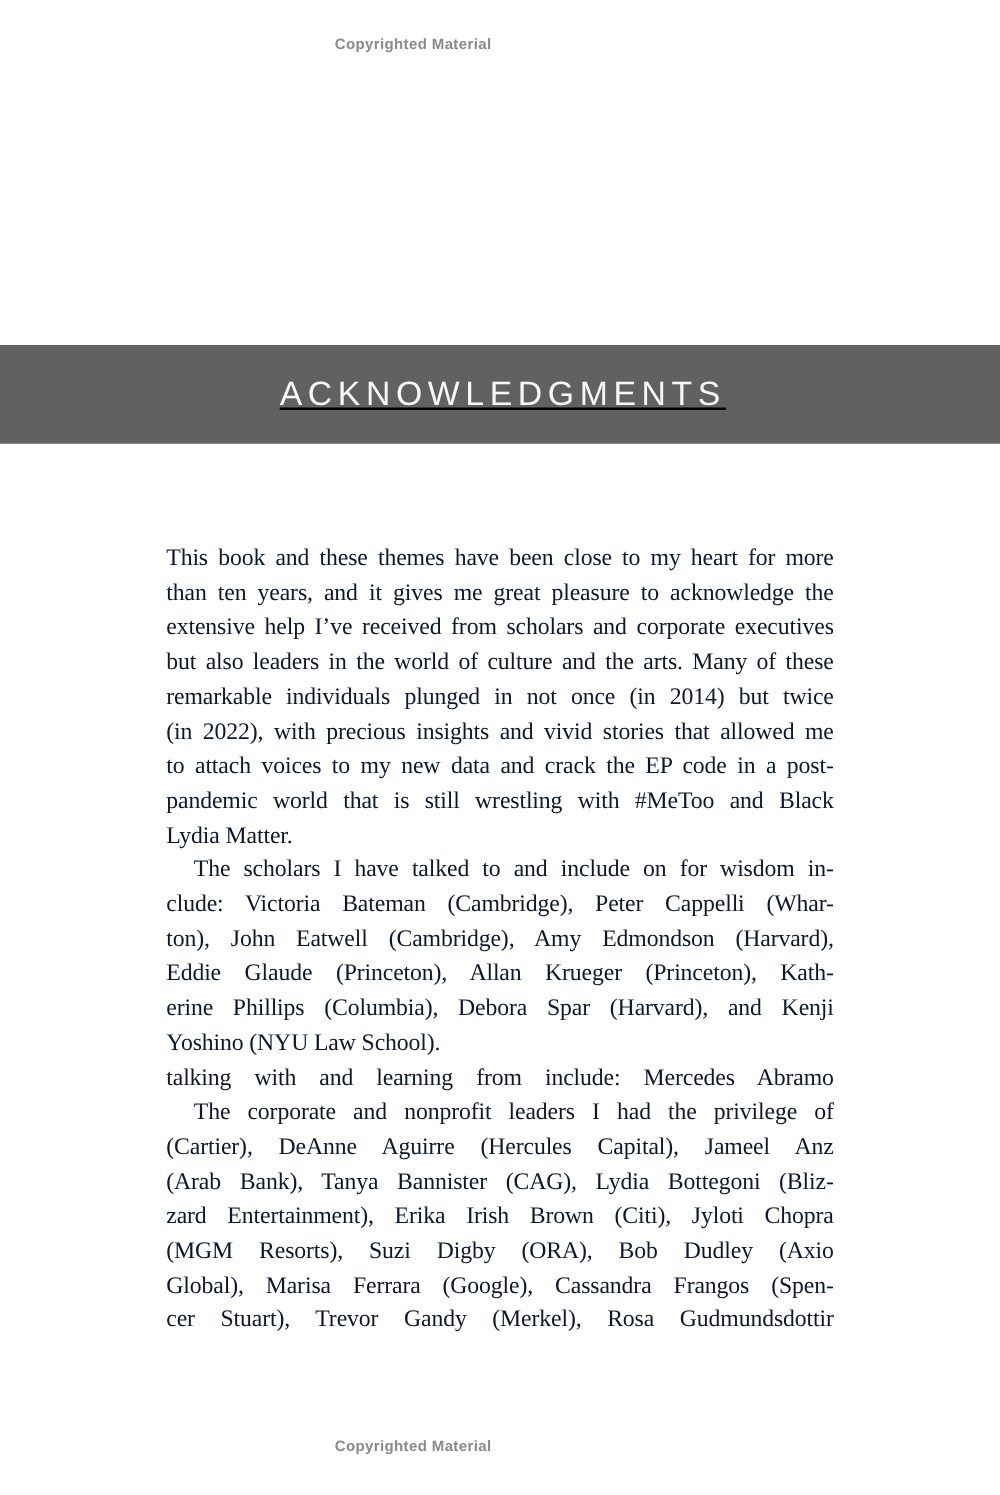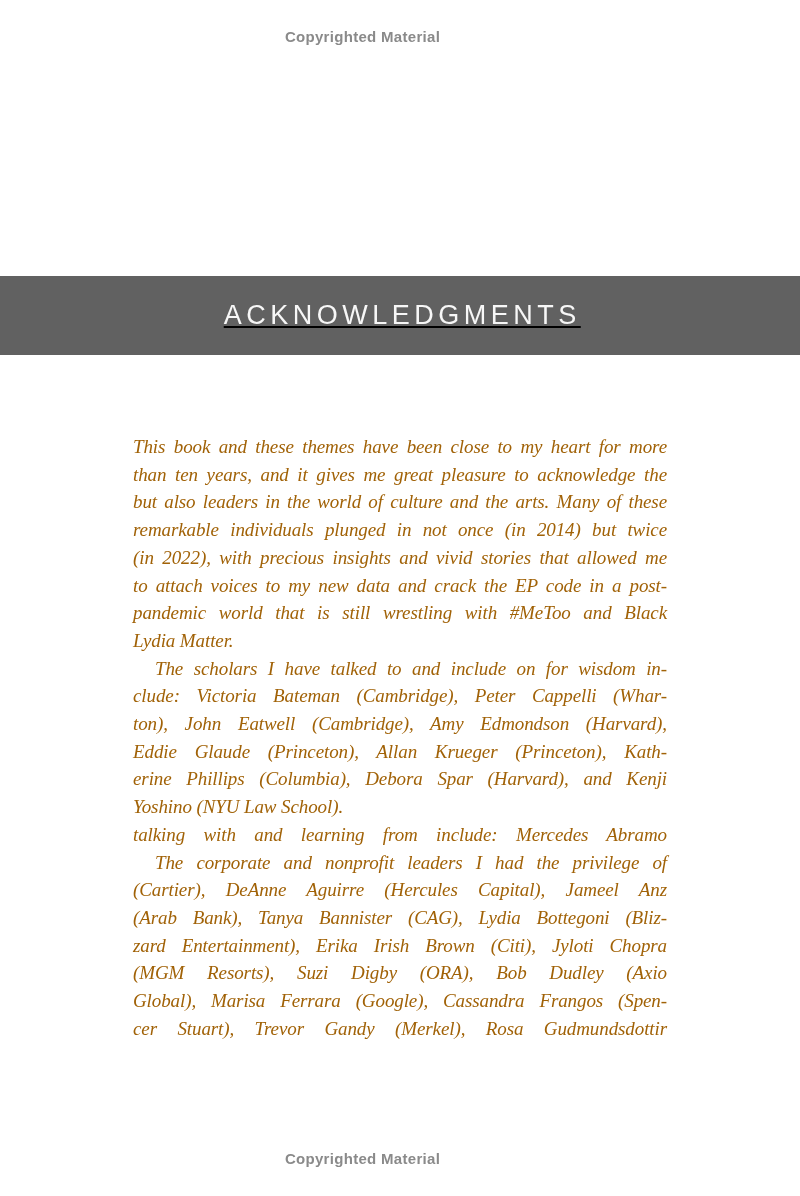--- a/index.html
+++ b/index.html
@@ -8,24 +8,23 @@
     background: #ffffff;
     position: relative;
     font-family: "Liberation Serif", serif;
     overflow: hidden;
   }
   .copyright {
     position: absolute; left: 0; width: 661px;
     text-align: center;
     font-family: "Liberation Sans", sans-serif;
     font-weight: bold;
-    font-size: 15px;
+    font-size: 12px;
     letter-spacing: 0.3px;
     color: #8a8a8a;
-    padding-left: 32px;
   }
   .copyright.top { top: 28px; }
   .copyright.bottom { top: 1150px; }
   .banner {
     position: absolute; left: 0; top: 276px;
     width: 800px; height: 79px;
     background: #616161;
     display: flex; align-items: center; justify-content: center; text-decoration: underline;
   }
   .banner h1 {
@@ -54,23 +53,24 @@
 </style>
 </head>
 <body style="background: rgb(255, 255, 255);">
 
 <div class="copyright top" style="color: rgb(138, 138, 138);">Copyrighted Material</div>
 
 <header class="banner" style="background: rgb(97, 97, 97);">
   <h1 style="color: rgb(247, 247, 247);">ACKNOWLEDGMENTS</h1>
 </header>
 
-<main class="textblock" style="color: #a16207; font-style: italic;">
+<main class="textblock" style="color: #0f172a;">
     <div class="line">This book and these themes have been close to my heart for more</div>
     <div class="line">than ten years, and it gives me great pleasure to acknowledge the</div>
+    <div class="line">extensive help I’ve received from scholars and corporate executives</div>
     <div class="line">but also leaders in the world of culture and the arts. Many of these</div>
     <div class="line">remarkable individuals plunged in not once (in 2014) but twice</div>
     <div class="line">(in 2022), with precious insights and vivid stories that allowed me</div>
     <div class="line">to attach voices to my new data and crack the EP code in a post-</div>
     <div class="line">pandemic world that is still wrestling with #MeToo and Black</div>
     <div class="line para-end">Lydia Matter.</div>
     <div class="line indent">The scholars I have talked to and include on for wisdom in-</div>
     <div class="line">clude: Victoria Bateman (Cambridge), Peter Cappelli (Whar-</div>
     <div class="line">ton), John Eatwell (Cambridge), Amy Edmondson (Harvard),</div>
     <div class="line">Eddie Glaude (Princeton), Allan Krueger (Princeton), Kath-</div>

